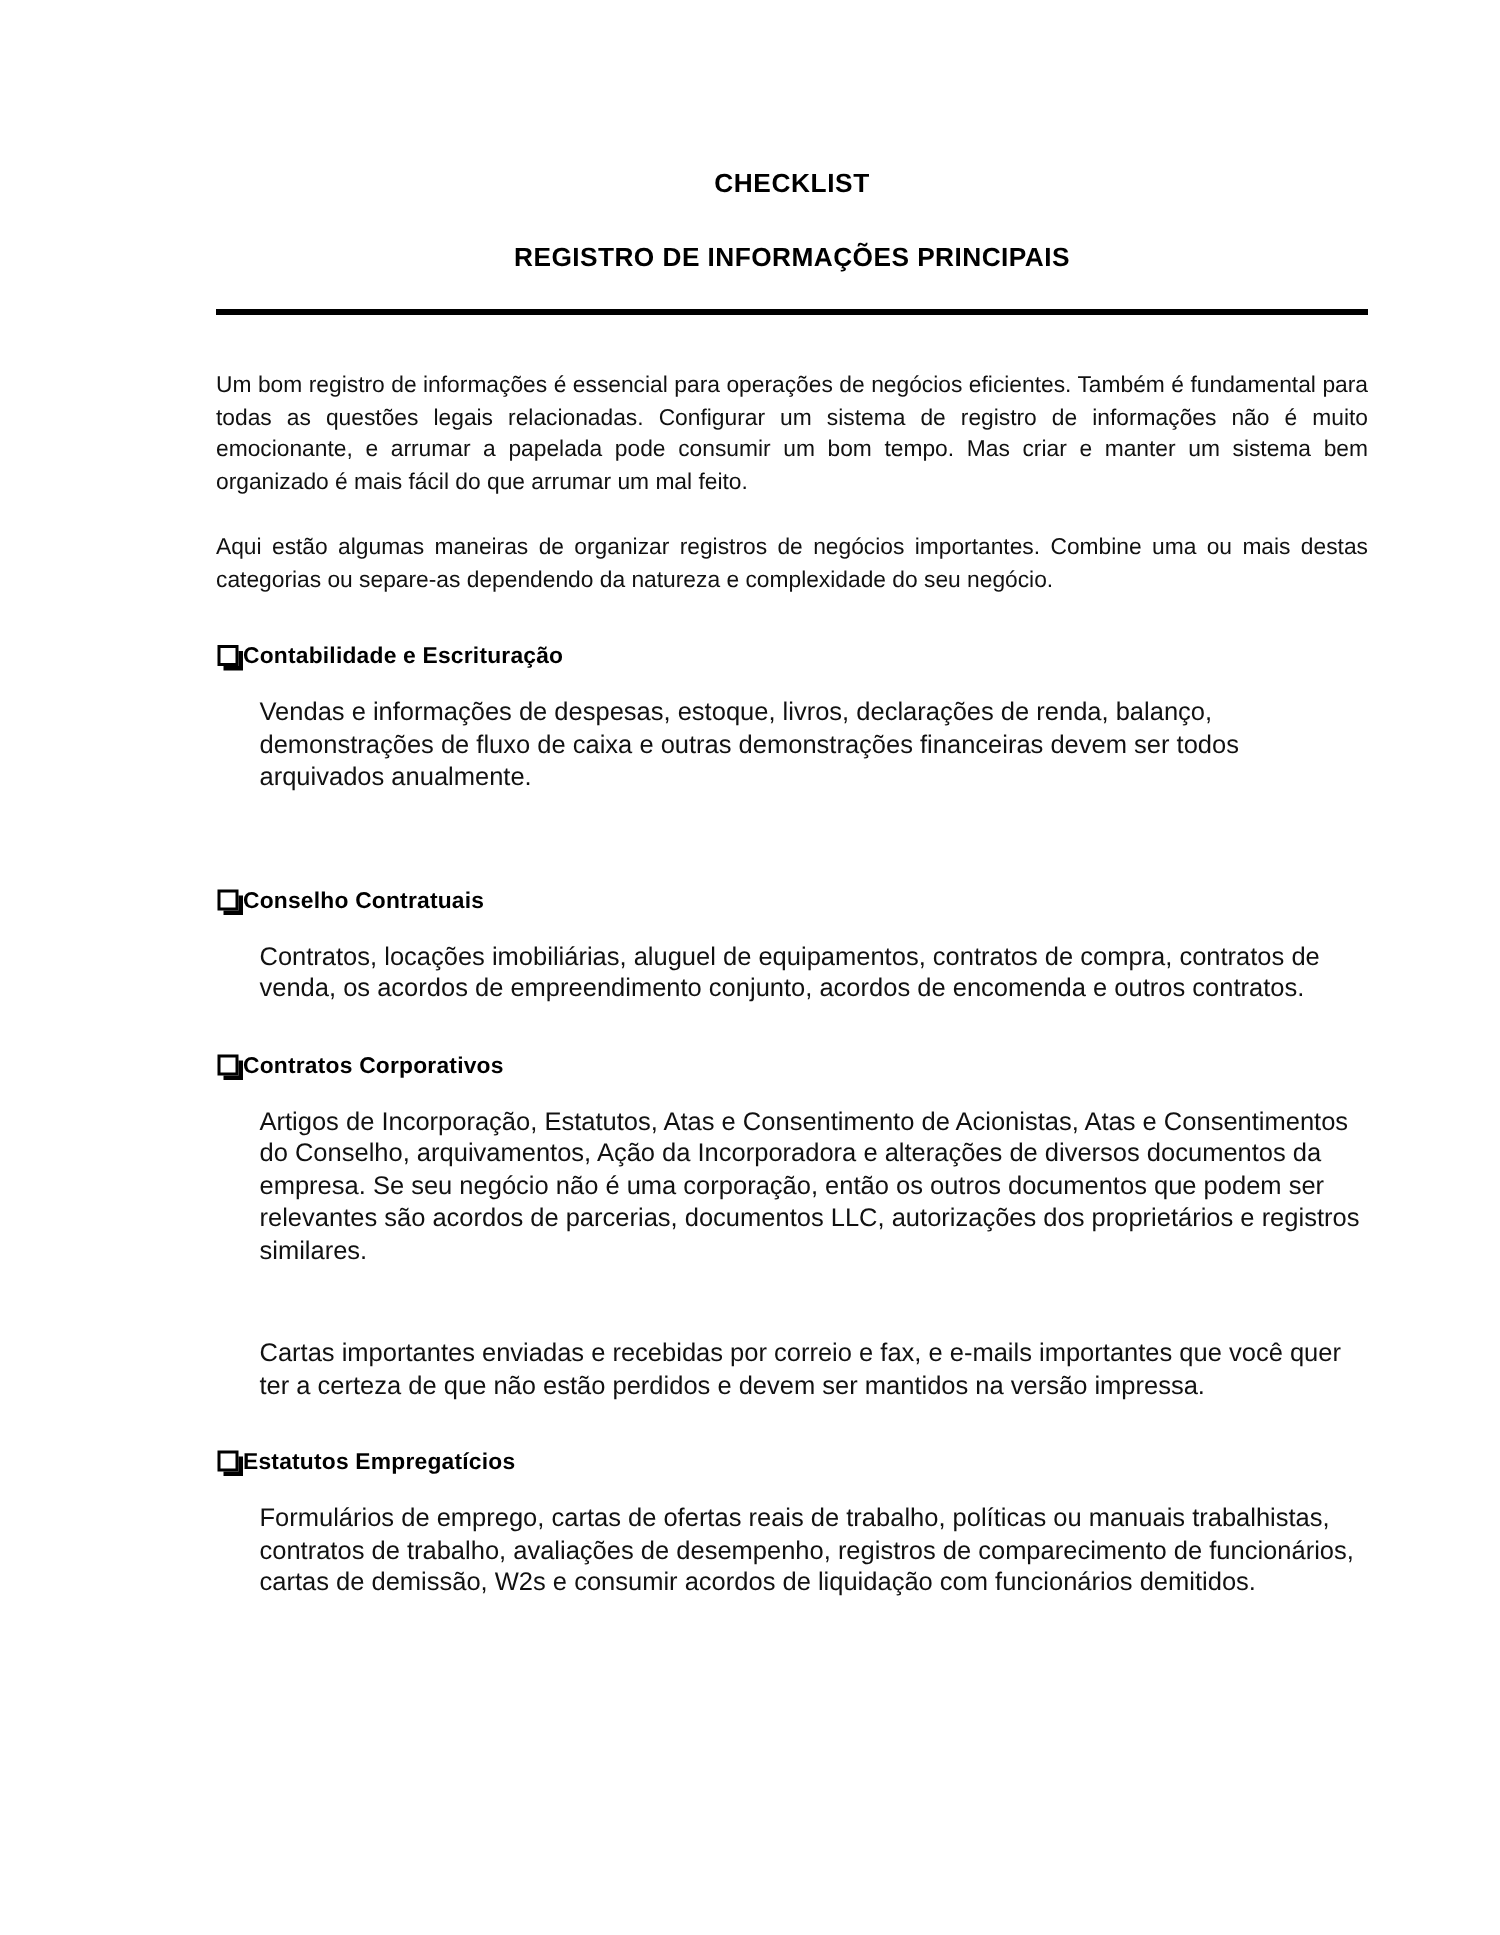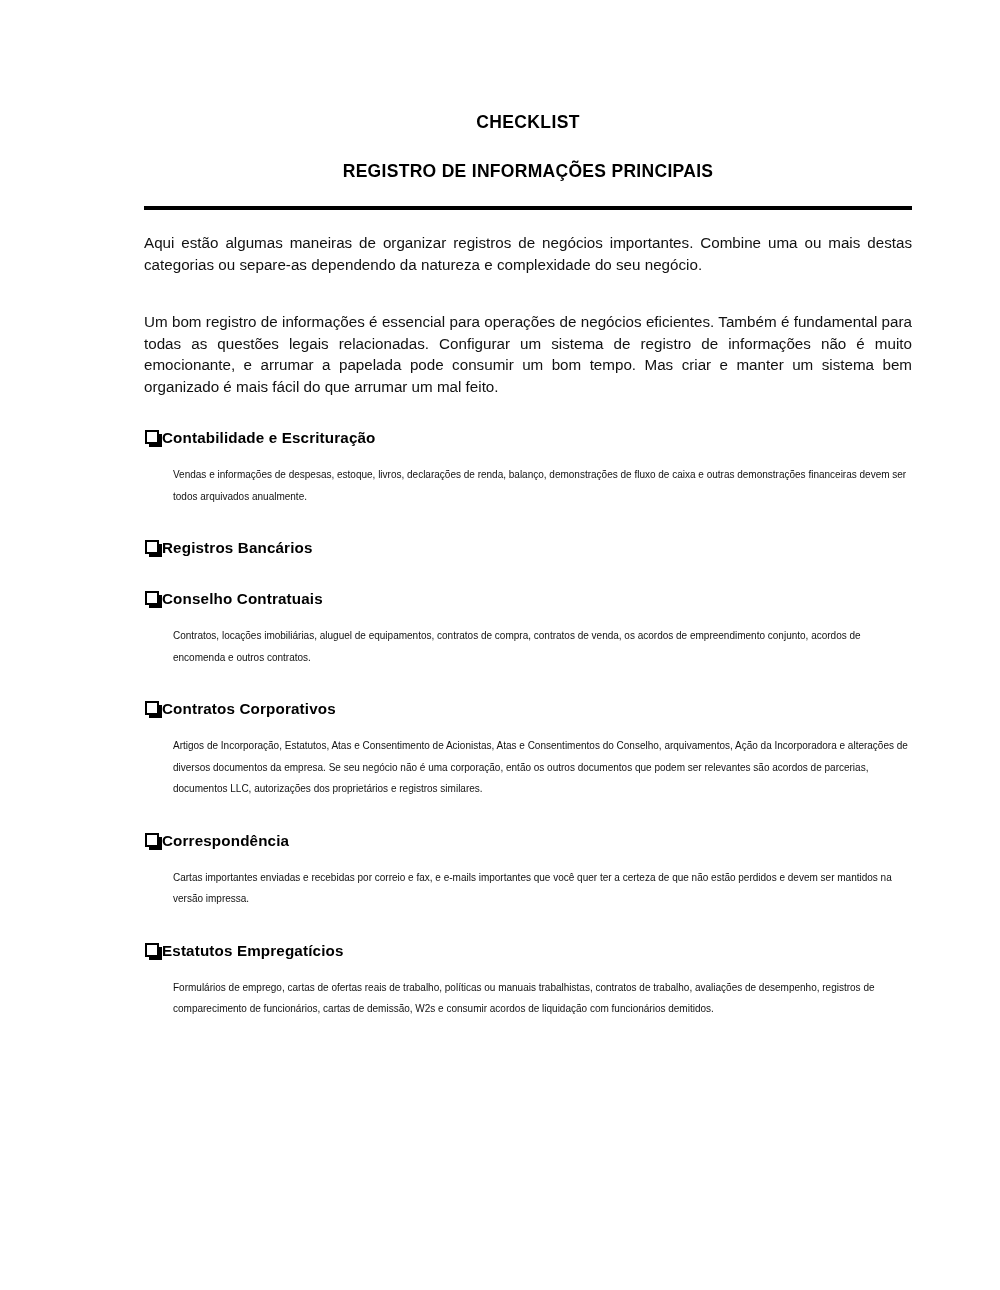--- a/index.html
+++ b/index.html
@@ -117,81 +117,73 @@
     font-weight: bold;
     line-height: 20px;
     margin: 0;
     padding-left: 0;
     letter-spacing: 0.15px;
   }
   .section-body {
     margin: 0;
     padding-left: 29px;
     padding-top: 16px;
-    font-size: 10px;
+    font-size: 17px;
     line-height: 21.5px;
     text-align: left;
     color: #111111;
   }
 </style>
 </head>
 <body>
 
 <div class="page">
   <div class="content">
 
     <div class="title-block">
       <h1 class="doc-title">CHECKLIST</h1>
       <h2 class="doc-subtitle">REGISTRO DE INFORMAÇÕES PRINCIPAIS</h2>
     </div>
 
     <div class="rule"></div>
 
+    <p class="intro first">Um bom registro de informações é essencial para operações de negócios eficientes. Também é fundamental para todas as questões legais relacionadas. Configurar um sistema de registro de informações não é muito emocionante, e arrumar a papelada pode consumir um bom tempo. Mas criar e manter um sistema bem organizado é mais fácil do que arrumar um mal feito.</p>
+
     <p class="intro second">Aqui estão algumas maneiras de organizar registros de negócios importantes.  Combine uma ou mais destas categorias ou separe-as dependendo da natureza e complexidade do seu negócio.</p>
-
-    <p class="intro first">Um bom registro de informações é essencial para operações de negócios eficientes. Também é fundamental para todas as questões legais relacionadas. Configurar um sistema de registro de informações não é muito emocionante, e arrumar a papelada pode consumir um bom tempo. Mas criar e manter um sistema bem organizado é mais fácil do que arrumar um mal feito.</p>
 
     <div class="sections">
 
       <div class="section">
         <div class="section-head">
           <span class="checkbox-icon"></span>
           <h3 class="section-title">Contabilidade e Escrituração</h3>
         </div>
         <p class="section-body">Vendas e informações de despesas, estoque, livros, declarações de renda, balanço, demonstrações de fluxo de caixa e outras demonstrações financeiras devem ser todos arquivados anualmente.</p>
       </div>
 
       <div class="section">
-        <div class="section-head">
-          <span class="checkbox-icon"></span>
-          <h3 class="section-title">Registros Bancários</h3>
-        </div>
       </div>
 
       <div class="section">
         <div class="section-head">
           <span class="checkbox-icon"></span>
           <h3 class="section-title">Conselho Contratuais</h3>
         </div>
         <p class="section-body">Contratos, locações imobiliárias, aluguel de equipamentos, contratos de compra, contratos de venda, os acordos de empreendimento conjunto, acordos de encomenda e outros contratos.</p>
       </div>
 
       <div class="section">
         <div class="section-head">
           <span class="checkbox-icon"></span>
           <h3 class="section-title">Contratos Corporativos</h3>
         </div>
         <p class="section-body">Artigos de Incorporação, Estatutos, Atas e Consentimento de Acionistas, Atas e Consentimentos do Conselho, arquivamentos, Ação da Incorporadora e alterações de diversos documentos da empresa. Se seu negócio não é uma corporação, então os outros documentos que podem ser relevantes são acordos de parcerias, documentos LLC, autorizações dos proprietários e registros similares.</p>
       </div>
 
       <div class="section">
-        <div class="section-head">
-          <span class="checkbox-icon"></span>
-          <h3 class="section-title">Correspondência</h3>
-        </div>
         <p class="section-body">Cartas importantes enviadas e recebidas por correio e fax, e e-mails importantes que você quer ter a certeza de que não estão perdidos e devem ser mantidos na versão impressa.</p>
       </div>
 
       <div class="section">
         <div class="section-head">
           <span class="checkbox-icon"></span>
           <h3 class="section-title">Estatutos Empregatícios</h3>
         </div>
         <p class="section-body">Formulários de emprego, cartas de ofertas reais de trabalho, políticas ou manuais trabalhistas, contratos de trabalho, avaliações de desempenho, registros de comparecimento de funcionários, cartas de demissão, W2s e consumir acordos de liquidação com funcionários demitidos.</p>
       </div>

